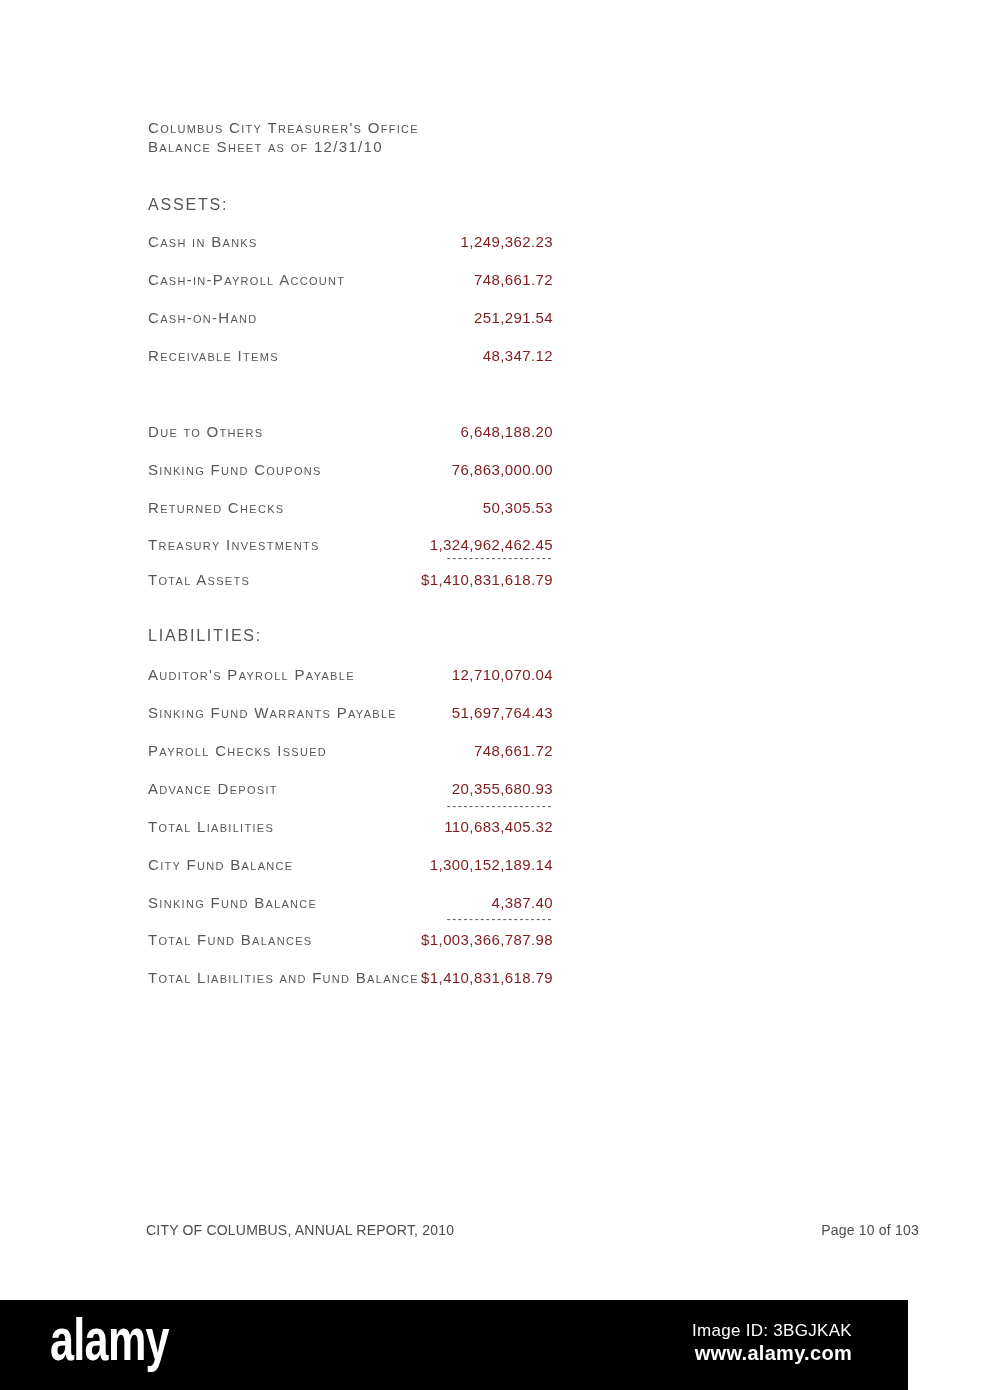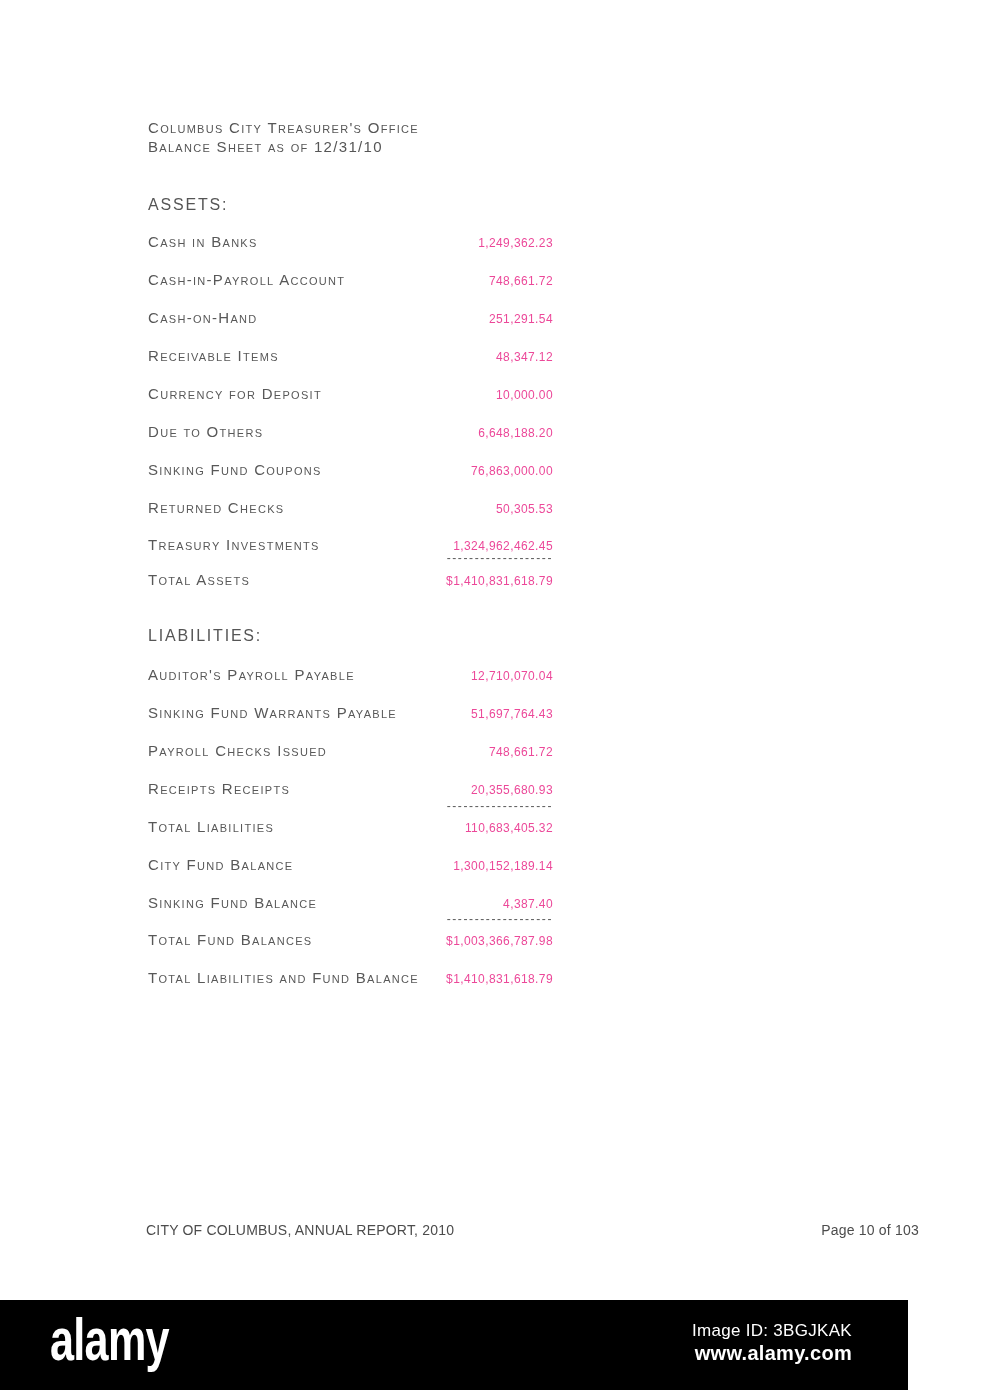--- a/index.html
+++ b/index.html
@@ -41,22 +41,22 @@
     height: 17px;
   }
   .lbl {
     color: #585858;
     font-variant: small-caps;
     letter-spacing: 1.3px;
     font-size: 15px;
     white-space: nowrap;
   }
   .val {
-    color: #ec4899;
-    font-size: 12px;
+    color: #7f1d1d;
+    font-size: 15px;
     letter-spacing: 0.4px;
     white-space: nowrap;
     text-align: center;
   }
   .dashrow {
     position: absolute;
     left: 148px;
     width: 405px;
     text-align: right;
     color: #5a5a5a;
@@ -137,24 +137,20 @@
     <span class="val">748,661.72</span>
   </div>
   <div class="row" style="top:309px">
     <span class="lbl">Cash-on-Hand</span>
     <span class="val">251,291.54</span>
   </div>
   <div class="row" style="top:347px">
     <span class="lbl">Receivable Items</span>
     <span class="val">48,347.12</span>
   </div>
-  <div class="row" style="top:385px">
-    <span class="lbl">Currency for Deposit</span>
-    <span class="val">10,000.00</span>
-  </div>
   <div class="row" style="top:423px">
     <span class="lbl">Due to Others</span>
     <span class="val">6,648,188.20</span>
   </div>
   <div class="row" style="top:461px">
     <span class="lbl">Sinking Fund Coupons</span>
     <span class="val">76,863,000.00</span>
   </div>
   <div class="row" style="top:499px">
     <span class="lbl">Returned Checks</span>
@@ -180,21 +176,21 @@
   </div>
   <div class="row" style="top:704px">
     <span class="lbl">Sinking Fund Warrants Payable</span>
     <span class="val">51,697,764.43</span>
   </div>
   <div class="row" style="top:742px">
     <span class="lbl">Payroll Checks Issued</span>
     <span class="val">748,661.72</span>
   </div>
   <div class="row" style="top:780px">
-    <span class="lbl">Receipts Receipts</span>
+    <span class="lbl">Advance Deposit</span>
     <span class="val">20,355,680.93</span>
   </div>
 
   <div class="dashrow" style="top:800px">-------------------</div>
 
   <div class="row" style="top:818px">
     <span class="lbl">Total Liabilities</span>
     <span class="val">110,683,405.32</span>
   </div>
 

